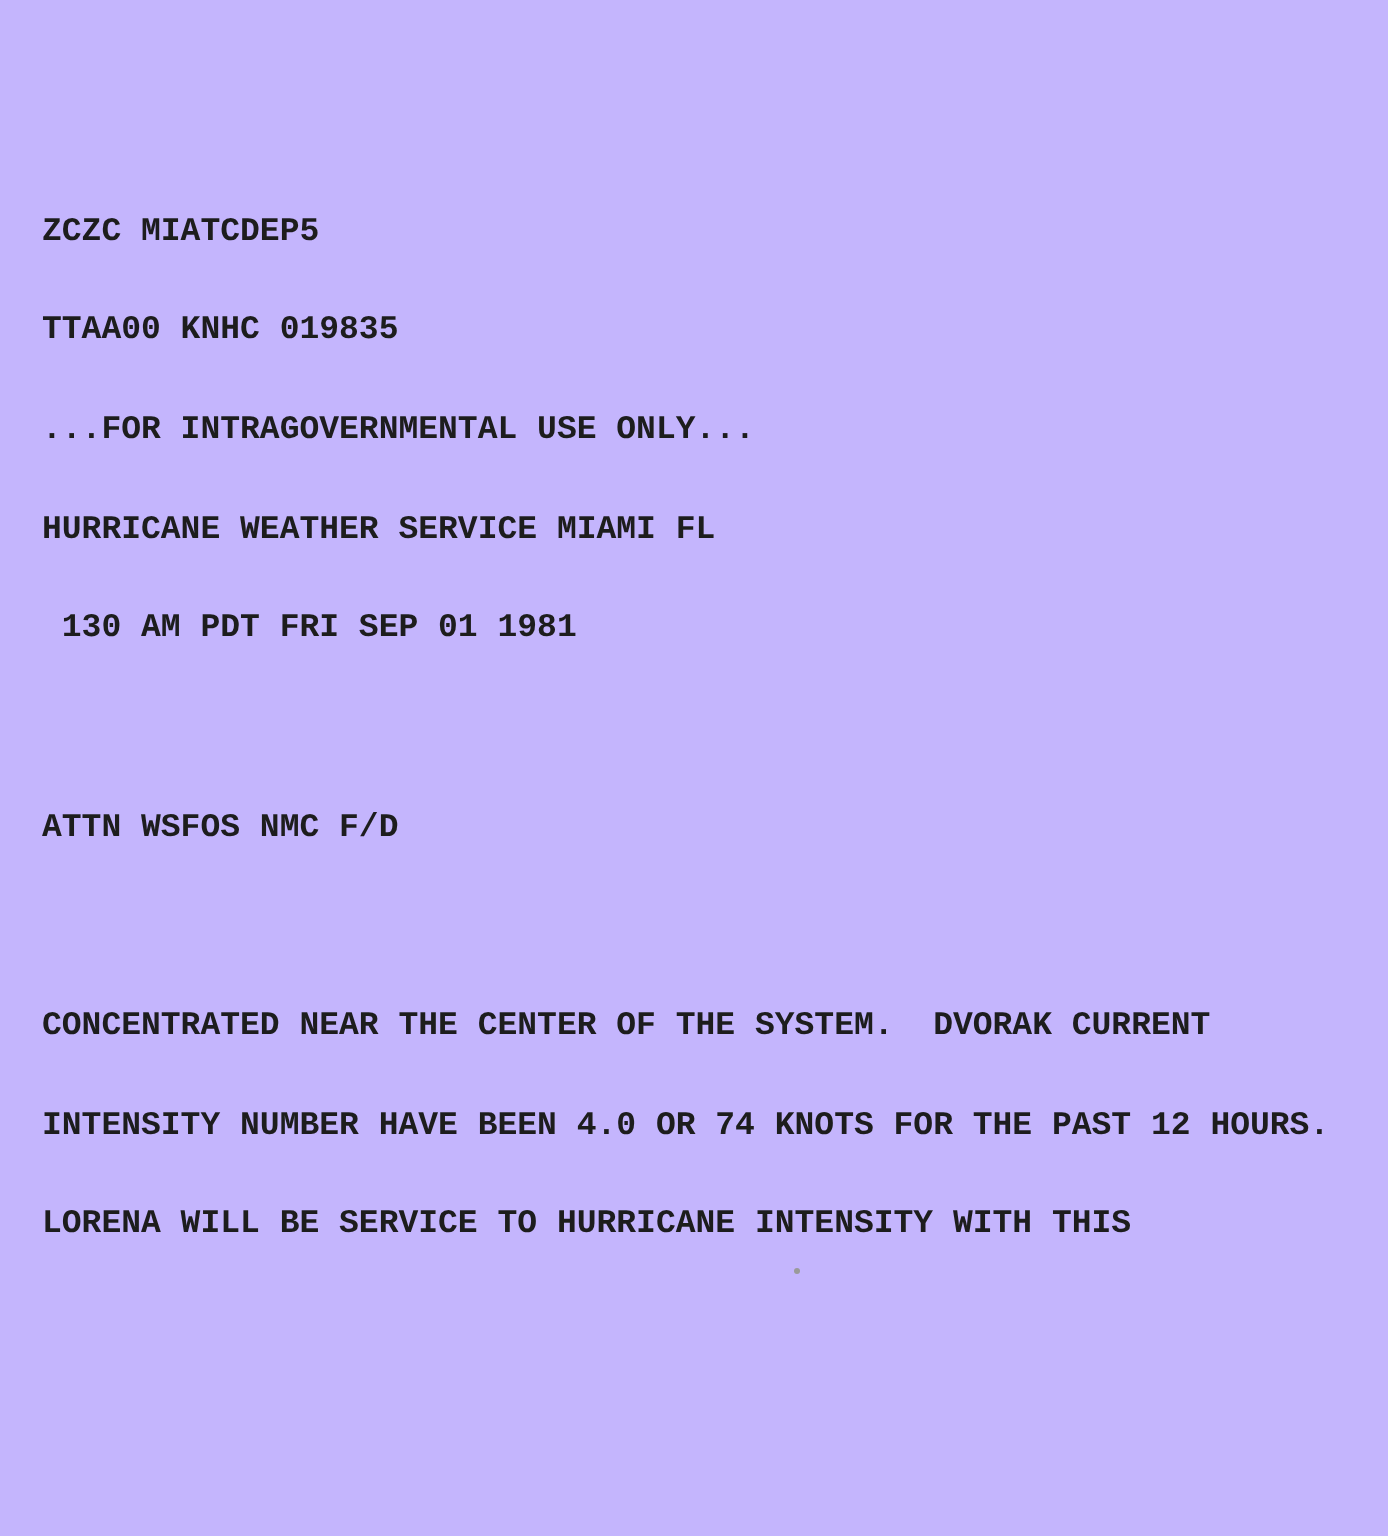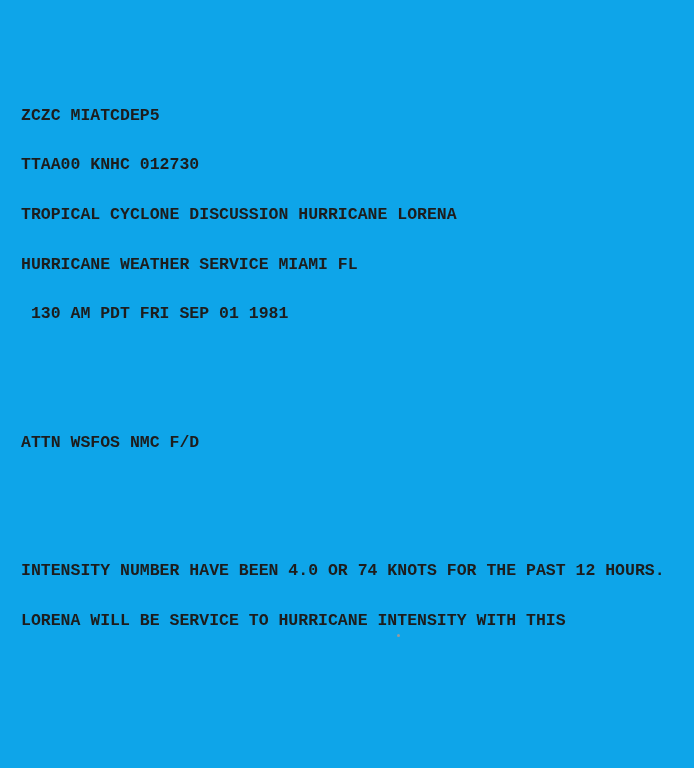--- a/index.html
+++ b/index.html
@@ -1,63 +1,64 @@
 <!DOCTYPE html>
 <html><head>
 <meta charset="utf-8">
 <style>
   html, body { margin: 0; padding: 0; background: #ffffff; }
   .page {
     position: relative;
     width: 694px;
     height: 768px;
-    background: #0ea5e9;
+    background: #c4b5fd;
     overflow: hidden;
   }
   .doc {
     position: absolute;
     left: 21px;
     top: 25px;
     font-family: "Liberation Mono", "DejaVu Sans Mono", monospace;
     font-size: 16.5px;
     font-weight: 700;
     line-height: 16.55px;
     color: #1d1d1d;
     white-space: pre;
     -webkit-font-smoothing: antialiased;
   }
   .line { height: 16.55px; }
-  .gap1 { margin-top: 29px; }
+  .gap1 { margin-top: 0; }
   .speck {
     position: absolute;
     left: 397px;
     top: 634px;
     width: 3px;
     height: 3px;
     border-radius: 50%;
     background: #9a9a9a;
   }
 </style>
 </head>
 <body>
 
 <div class="page">
   <div class="doc">
 
     <div>
       <div class="line">ZCZC MIATCDEP5</div>
-      <div class="line">TTAA00 KNHC 012730</div>
-      <div class="line">TROPICAL CYCLONE DISCUSSION HURRICANE LORENA</div>
+      <div class="line">TTAA00 KNHC 019835</div>
+      <div class="line">...FOR INTRAGOVERNMENTAL USE ONLY...</div>
       <div class="line">HURRICANE WEATHER SERVICE MIAMI FL</div>
       <div class="line"> 130 AM PDT FRI SEP 01 1981</div>
     </div>
 
     <div class="line gap1">ATTN WSFOS NMC F/D</div>
 
     <div class="gap1">
+      <div class="line">CONCENTRATED NEAR THE CENTER OF THE SYSTEM.  DVORAK CURRENT</div>
       <div class="line">INTENSITY NUMBER HAVE BEEN 4.0 OR 74 KNOTS FOR THE PAST 12 HOURS.</div>
       <div class="line">LORENA WILL BE SERVICE TO HURRICANE INTENSITY WITH THIS</div>
       
       
       
       
       
     </div>
 
     

